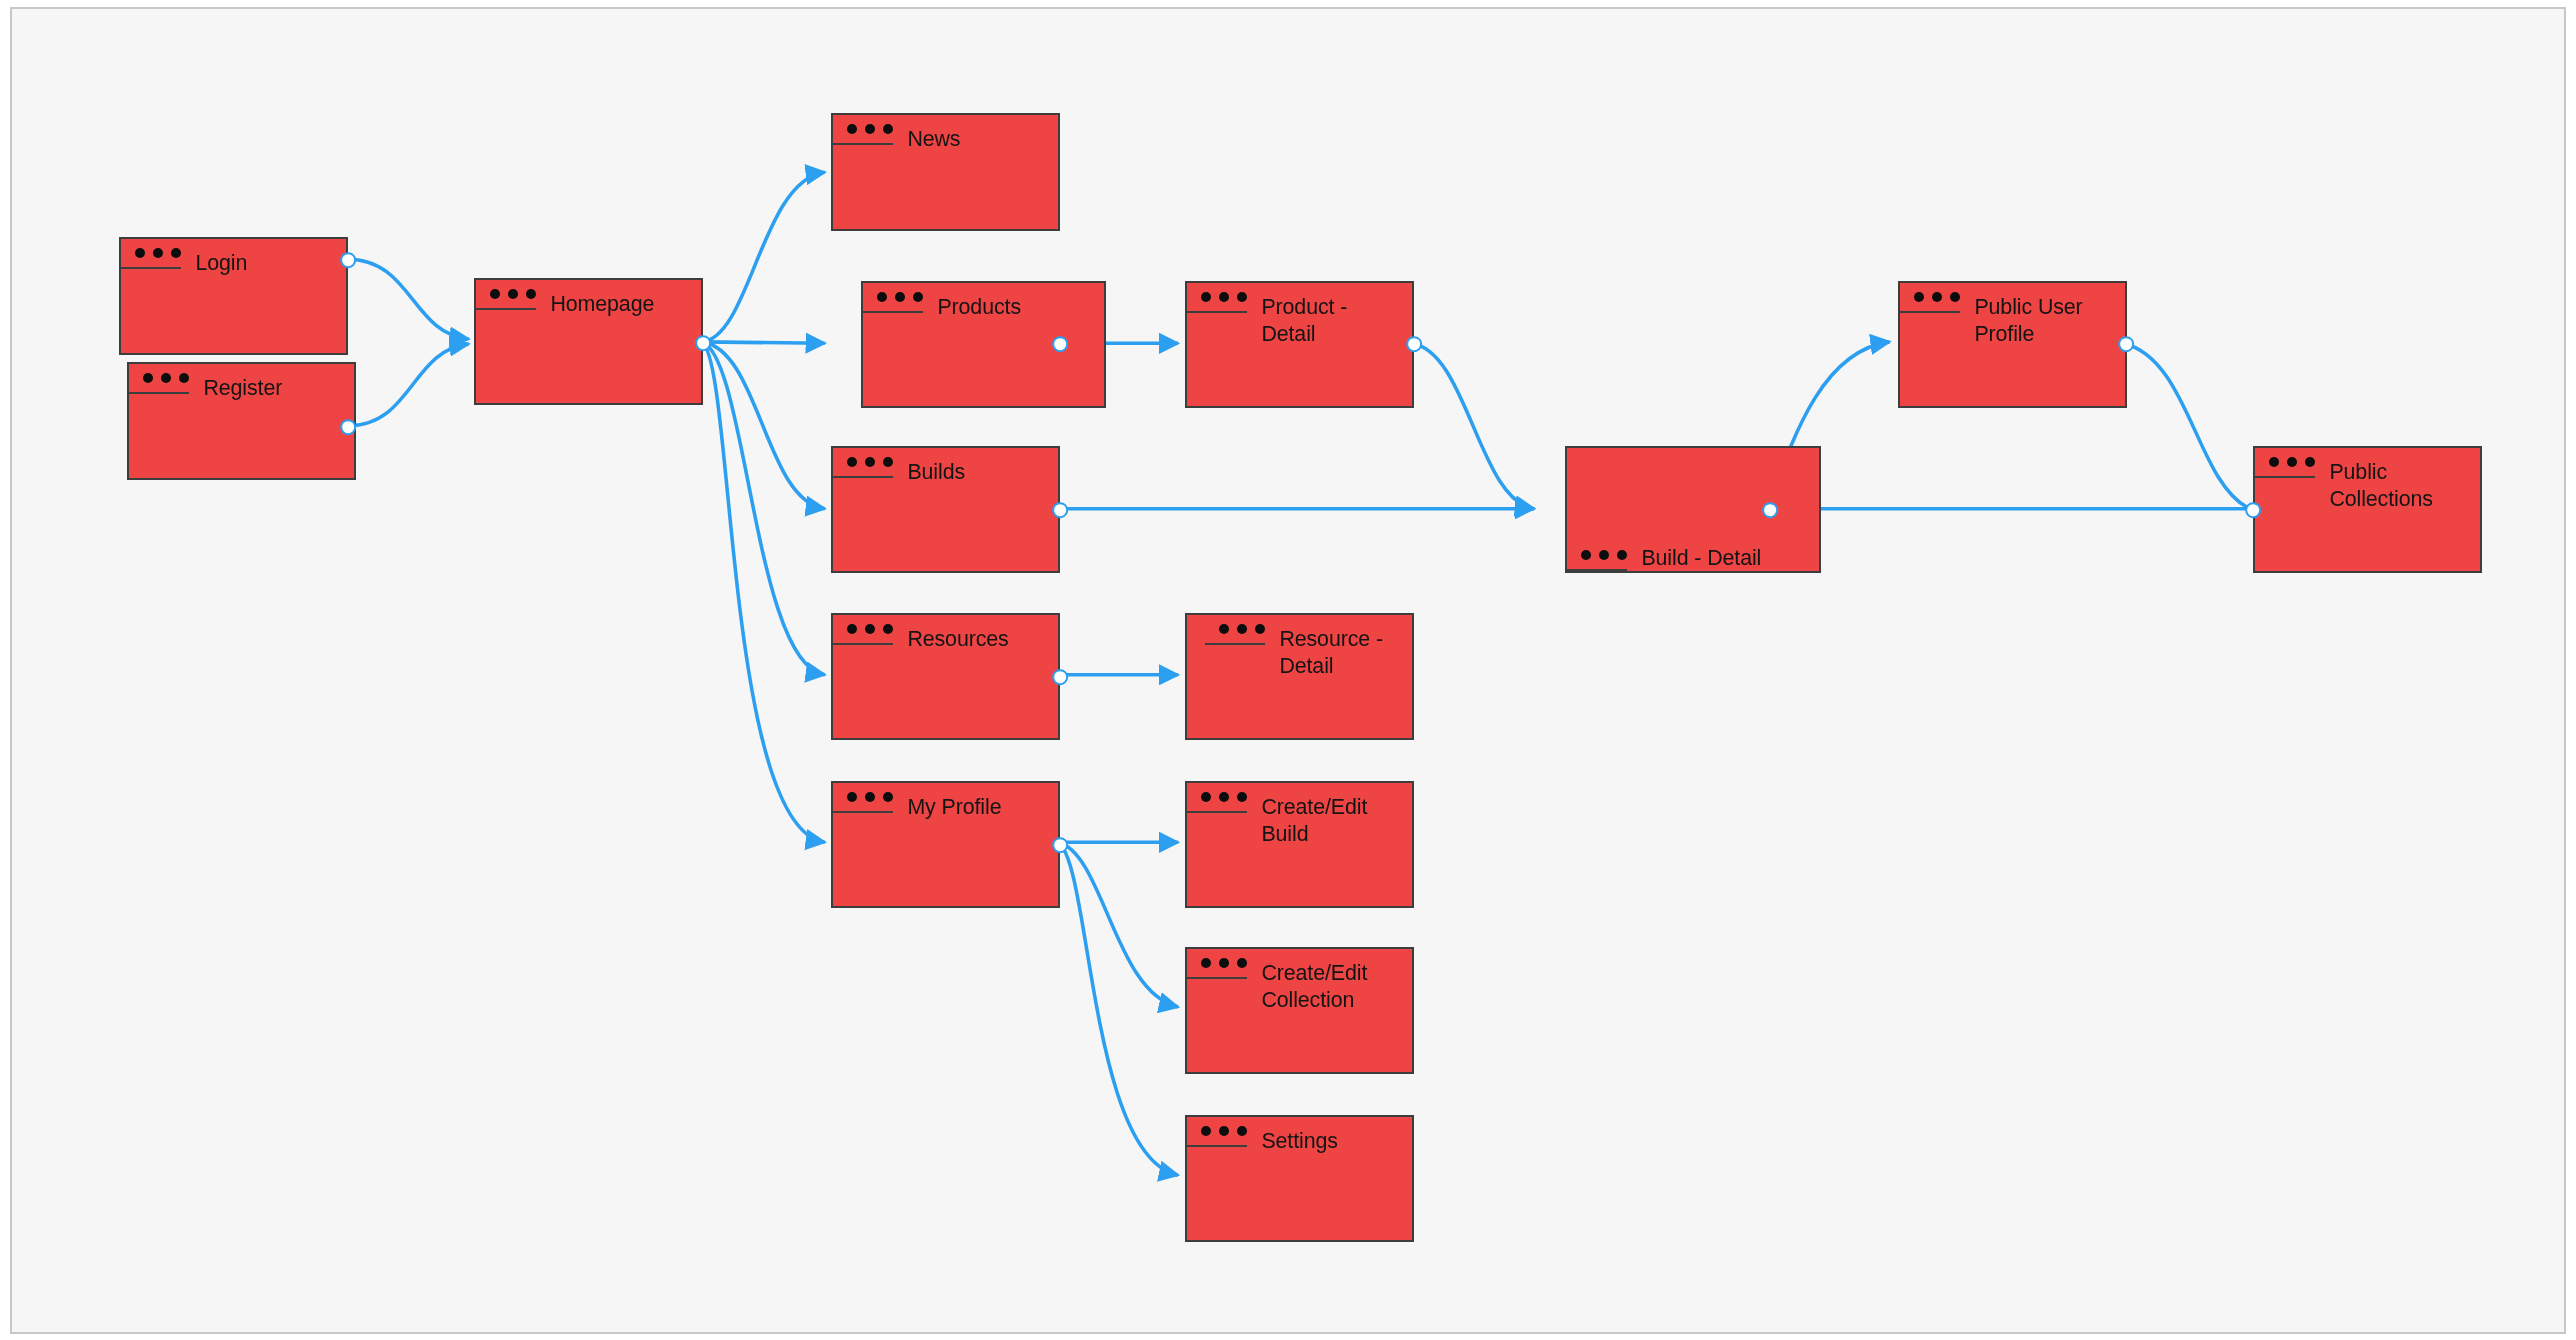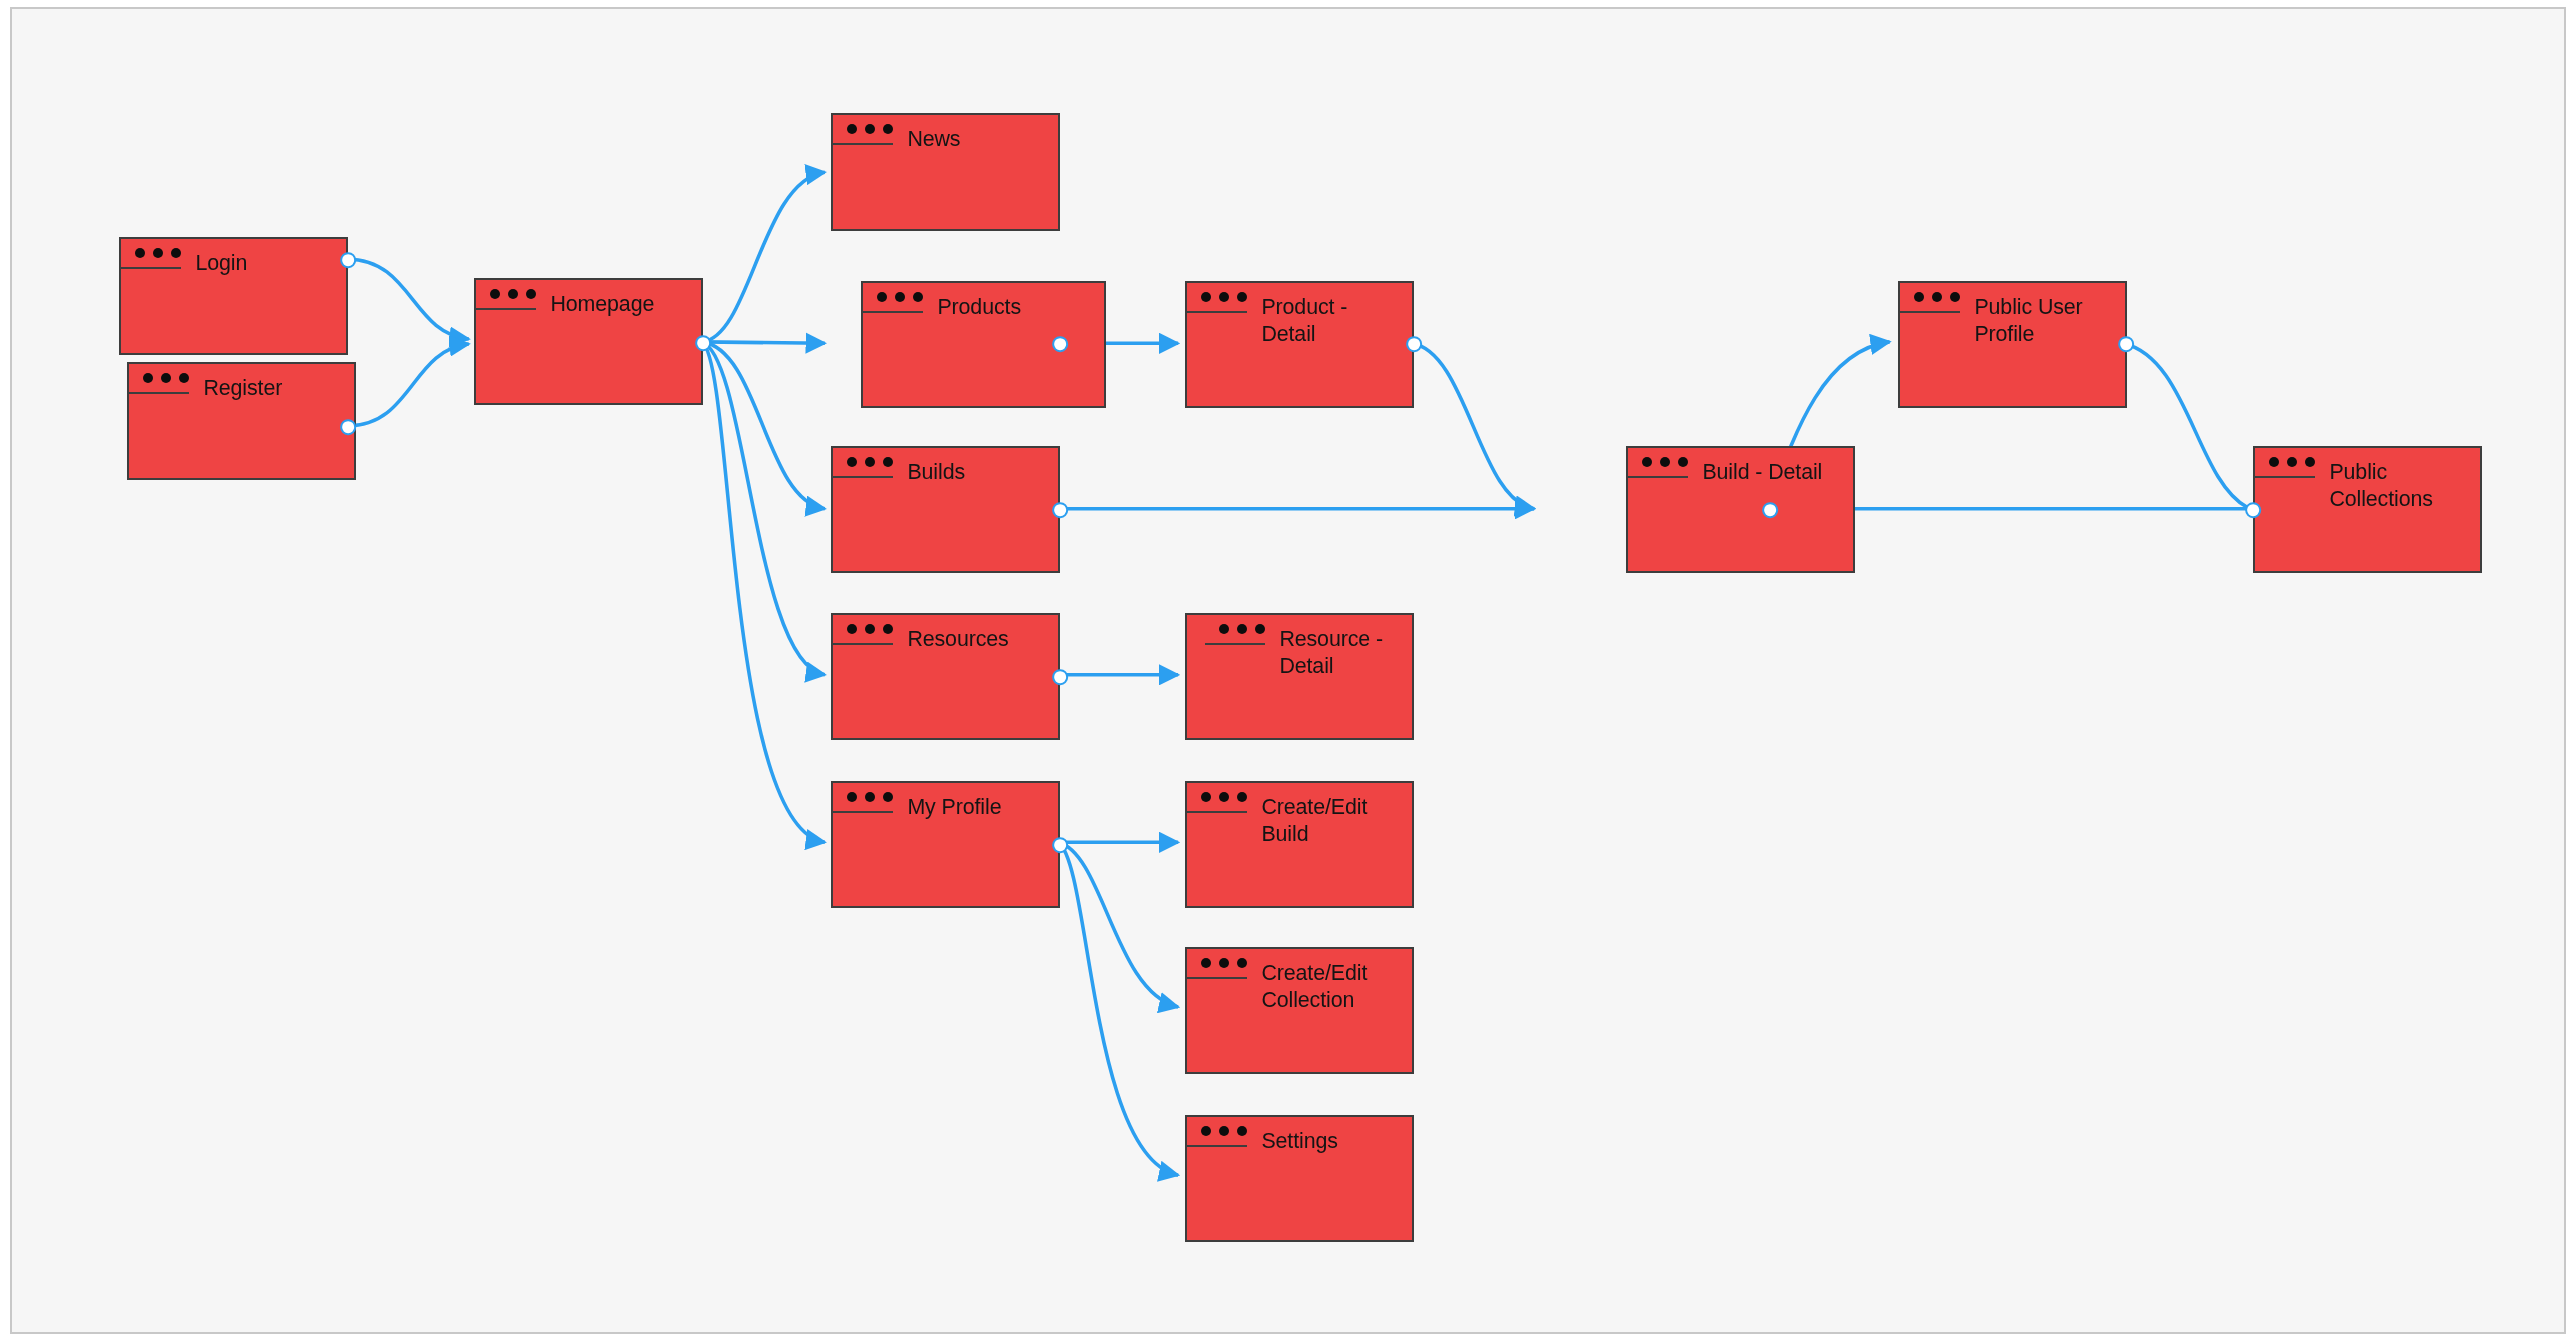--- a/index.html
+++ b/index.html
@@ -263,21 +263,21 @@
     <div class="node-titlebar">
       <span class="dot"></span>
       <span class="dot"></span>
       <span class="dot"></span>
     </div>
     <div class="node-body">
       <div class="node-label">Settings</div>
     </div>
   </div>
 
-  <div class="node" style="left:1614px;top:437px;width:229px;height:127px;">
+  <div class="node" style="left:1553px;top:437px;width:256px;height:127px;align-items:flex-end;">
     <div class="node-titlebar">
       <span class="dot"></span>
       <span class="dot"></span>
       <span class="dot"></span>
     </div>
     <div class="node-body">
       <div class="node-label">Build - Detail</div>
     </div>
   </div>
 

